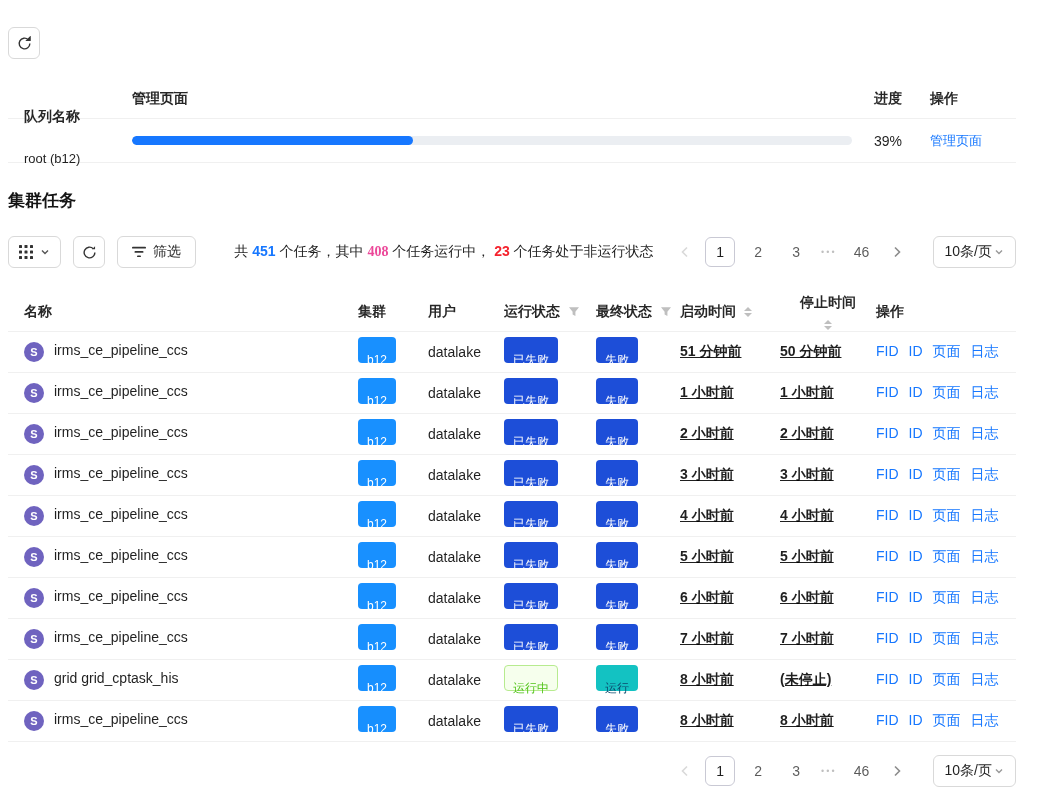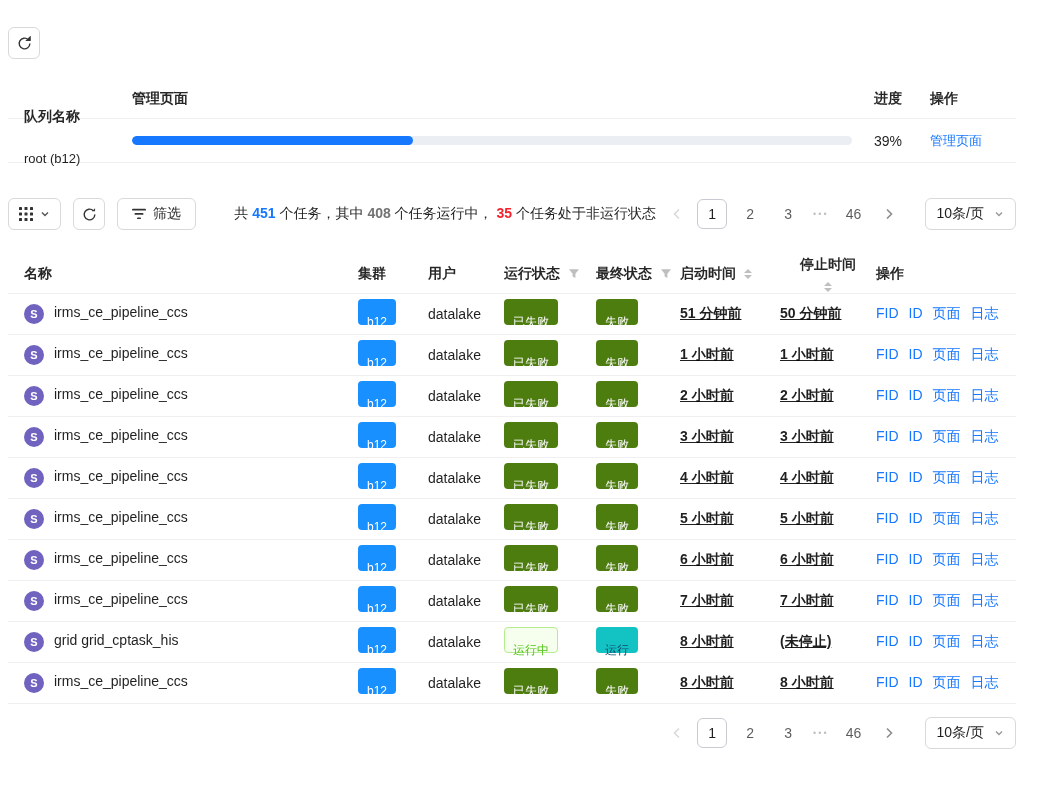--- a/index.html
+++ b/index.html
@@ -39,37 +39,37 @@
 
   .link { color: #1677ff; text-decoration: none; cursor: pointer; }
 
   
   .tasks-section { margin-top: 26px; }
   .toolbar { display: flex; align-items: center; margin-top: 15px; }
   .toolbar .btn + .btn { margin-left: 12px; }
   .summary { margin-left: 15px; white-space: pre; }
   .summary .num { font-weight: 600; }
   .c-blue  { color: #1677ff; }
-  .c-green { color: #737373; }
+  .c-green { color: #ec4899; font-family: Liberation Serif, serif; }
   .c-red   { color: #f5222d; }
 
   
   .pager { display: flex; align-items: center; gap: 8px; margin-left: auto; }
   .page-nav {
     width: 24px; height: 30px; display: inline-flex; align-items: center; justify-content: center;
     background: transparent; border: none; cursor: pointer;
   }
   .page-item {
     min-width: 30px; height: 30px; border: none; background: transparent; border-radius: 6px;
     font-size: 14px; color: rgba(0,0,0,.65); cursor: pointer; font-family: inherit;
   }
   .page-item.active { border: 1px solid #c9c9d4; color: rgba(0,0,0,.88); background: #fff; }
   .page-ellipsis { font-size: 9px; letter-spacing: 2px; color: rgba(0,0,0,.25); cursor: pointer; padding: 0 2px; }
   .size-select {
-    display: inline-flex; align-items: center; gap: 10px; height: 32px;
+    display: inline-flex; align-items: center; gap: 2px; height: 32px;
     border: 1px solid #d9d9d9; border-radius: 6px; padding: 0 11px;
     margin-left: 16px; cursor: pointer; background: #fff;
   }
 
   
   .task-table { margin-top: 15px; }
   .task-table .tbody .tr { height: 41px; }
   .col-name    { flex: 1; display: flex; gap: 10px; padding-left: 16px; overflow: hidden; }
   .col-cluster { width: 70px; }
   .col-user    { width: 76px; }
@@ -84,21 +84,21 @@
     width: 20px; height: 20px; border-radius: 50%; flex: none;
     background: #6f63bf; color: #fff; font-size: 11px; font-weight: 600;
     display: inline-flex; align-items: center; justify-content: center;
   }
 
   .tag {
     display: inline-block; height: 22px; line-height: 20px; padding: 12px 8px;
     font-size: 12px; border-radius: 4px; border: 1px solid transparent; white-space: nowrap;
   }
   .t-cluster    { background: #1890ff; color: #fff; }
-  .t-error      { background: #4d7c0f; color: #fff; }
+  .t-error      { background: #1d4ed8; color: #fff; }
   .t-success    { background: #f6ffed; color: #52c41a; border-color: #b7eb8f; }
   .t-processing { background: #13c2c2; color: #0c4a6e; }
 
   
   .sorter { display: inline-flex; flex-direction: column; gap: 2px; }
   .caret-up   { width: 0; height: 0; border-left: 4px solid transparent; border-right: 4px solid transparent; border-bottom: 4px solid #bfbfbf; }
   .caret-down { width: 0; height: 0; border-left: 4px solid transparent; border-right: 4px solid transparent; border-top: 4px solid #bfbfbf; }
 
   .bottom-pager { display: flex; justify-content: flex-end; margin-top: 13px; }
 </style>
@@ -137,20 +137,21 @@
         <div class="td rcol-progress">39%</div>
         <div class="td rcol-action">
           <a class="link" style="font-size:13px">管理页面</a>
         </div>
       </div>
     </div>
   </div>
 </section>
 
 <section class="tasks-section">
+  <h2 class="section-title">集群任务</h2>
 
   <div class="toolbar">
     <button class="btn" style="padding:0 10px">
       <span style="display:inline-flex">
         <svg width="14" height="14" viewBox="0 0 14 14" fill="#333">
           <rect x="0" y="0" width="3" height="3" rx="0.6"></rect>
             <rect x="5.5" y="0" width="3" height="3" rx="0.6"></rect>
             <rect x="11" y="0" width="3" height="3" rx="0.6"></rect>
           <rect x="0" y="5.5" width="3" height="3" rx="0.6"></rect>
             <rect x="5.5" y="5.5" width="3" height="3" rx="0.6"></rect>
@@ -181,21 +182,21 @@
         <svg width="14" height="12" viewBox="0 0 14 12" fill="#333">
           <rect x="0" y="0.8" width="14" height="1.7" rx="0.85"></rect>
           <rect x="2.5" y="5.1" width="9" height="1.7" rx="0.85"></rect>
           <rect x="5" y="9.4" width="4" height="1.7" rx="0.85"></rect>
         </svg>
       </span>
       <span>筛选</span>
     </button>
 
     <div class="summary">
-      <span>共 </span><span class="num c-blue">451</span><span> 个任务，其中 </span><span class="num c-green">408</span><span> 个任务运行中， </span><span class="num c-red">35</span><span> 个任务处于非运行状态</span>
+      <span>共 </span><span class="num c-blue">451</span><span> 个任务，其中 </span><span class="num c-green">408</span><span> 个任务运行中， </span><span class="num c-red">23</span><span> 个任务处于非运行状态</span>
     </div>
 
     <div class="pager">
       <button class="page-nav">
         <span style="display:inline-flex">
           <svg width="10" height="12" viewBox="0 0 10 12" fill="none" stroke="#d9d9d9" stroke-width="1.6">
               <path d="M7 1.5L2.5 6 7 10.5"></path>
             </svg>
         </span>
       </button>

